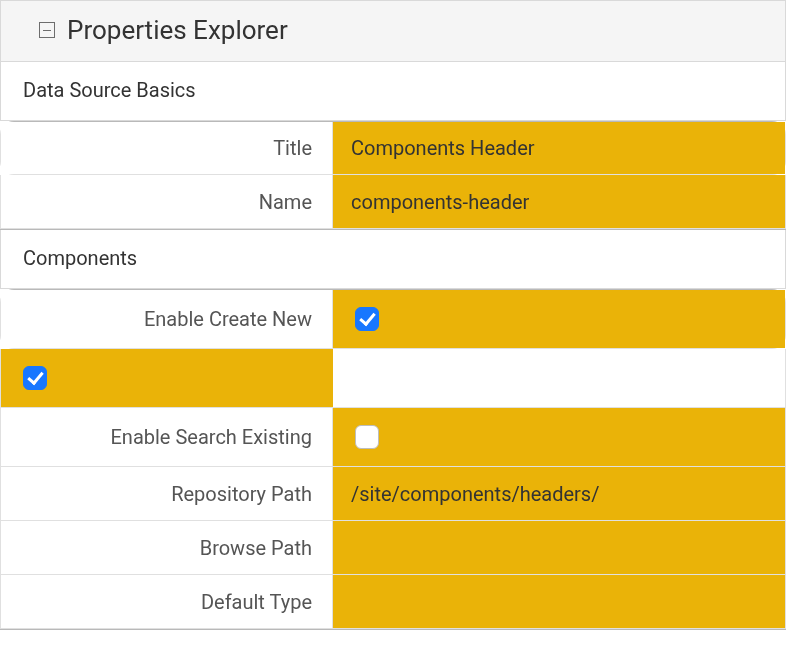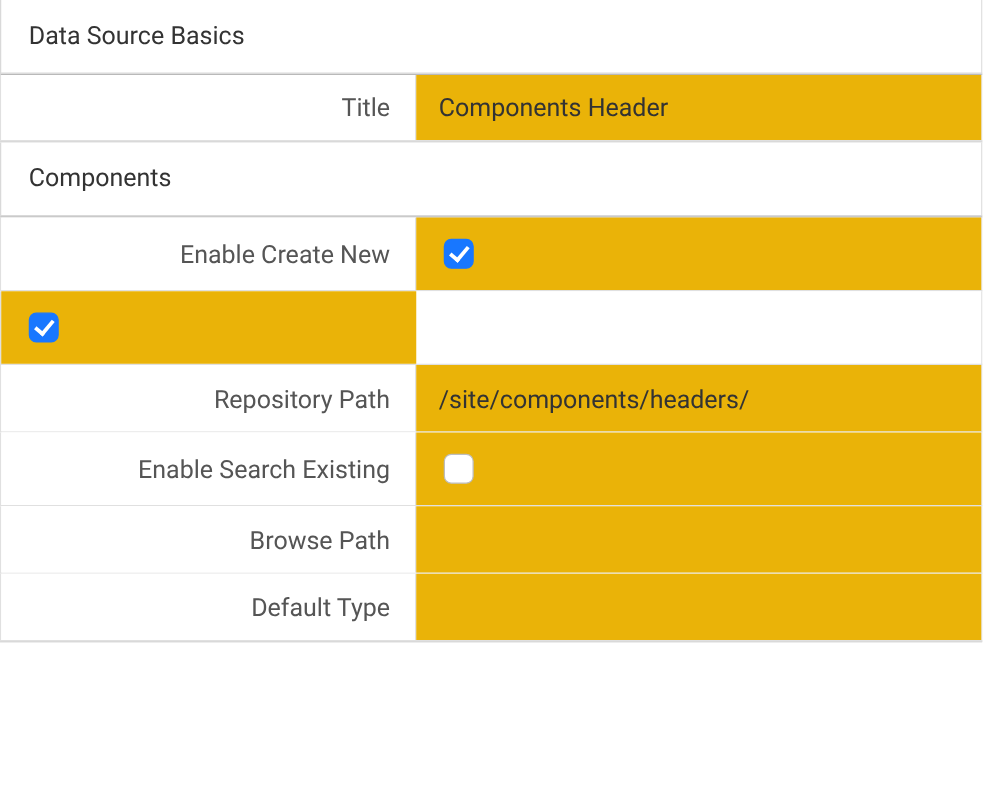--- a/index.html
+++ b/index.html
@@ -65,20 +65,21 @@
     border-right: 1px solid #e0e0e0;
     border-bottom: 1px solid #e0e0e0;
     min-height: 54px;
     background: #fff;
   }
   .row:first-of-type-in-group {
     
   }
   .group-start {
     border-top: 1px solid #b9b9b9;
+    border-radius: 14px;
   }
 
   .label-cell {
     display: flex;
     align-items: center;
     justify-content: flex-end;
     padding: 14px 20px;
     color: #555;
     font-size: 20px;
     border-right: 1px solid #e0e0e0;
@@ -119,27 +120,37 @@
     border: solid #fff;
     border-width: 0 3px 3px 0;
     transform: rotate(40deg);
   }
 </style>
 </head>
 <body>
 
 <div class="page">
 
+  <div class="panel-header">
+    <span class="collapse-icon">
+      <span class="minus"></span>
+    </span>
+    <span>Properties Explorer</span>
+  </div>
 
   <div class="section-heading">Data Source Basics</div>
 
   <div class="group">
     <div class="row group-start">
       <div class="label-cell">Title</div>
       <div class="value-cell">Components Header</div>
+    </div>
+    <div class="row">
+      <div class="label-cell">Name</div>
+      <div class="value-cell">components-header</div>
     </div>
   </div>
 
   <div class="section-heading">Components</div>
 
   <div class="group">
 
     <div class="row group-start">
       <div class="label-cell">Enable Create New</div>
       <div class="value-cell">
@@ -147,29 +158,29 @@
       </div>
     </div>
 
     <div class="row">
       <div class="value-cell">
         <input type="checkbox" class="chk" checked="" style="">
       </div>
     </div>
 
     <div class="row">
-      <div class="label-cell">Repository Path</div>
-      <div class="value-cell">/site/components/headers/</div>
-    </div>
-
-    <div class="row">
       <div class="label-cell">Enable Search Existing</div>
       <div class="value-cell">
         <input type="checkbox" class="chk" style="">
       </div>
+    </div>
+
+    <div class="row">
+      <div class="label-cell">Repository Path</div>
+      <div class="value-cell">/site/components/headers/</div>
     </div>
 
     <div class="row">
       <div class="label-cell">Browse Path</div>
       <div class="value-cell"></div>
     </div>
 
     <div class="row">
       <div class="label-cell">Default Type</div>
       <div class="value-cell"></div>

